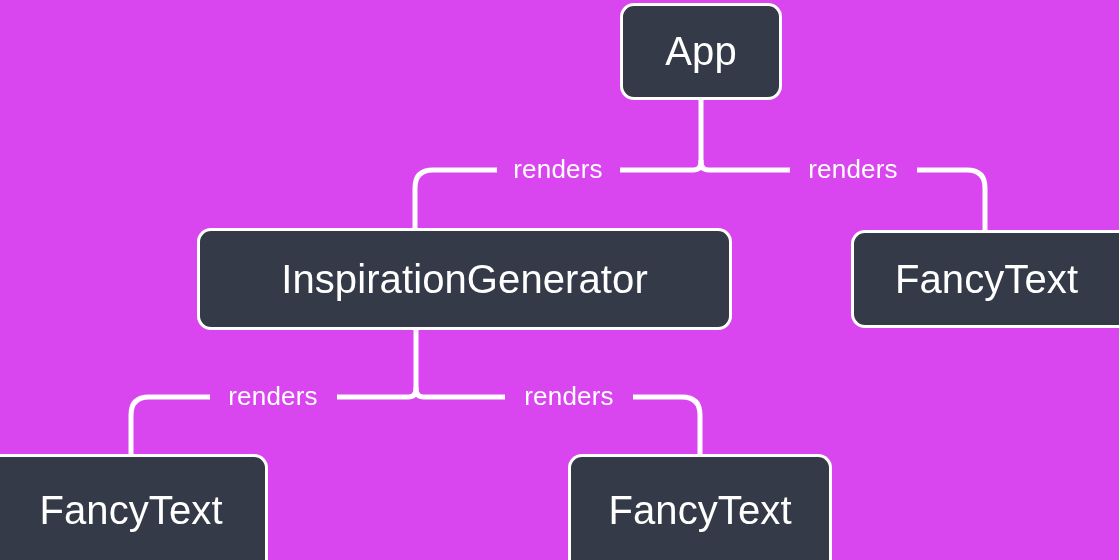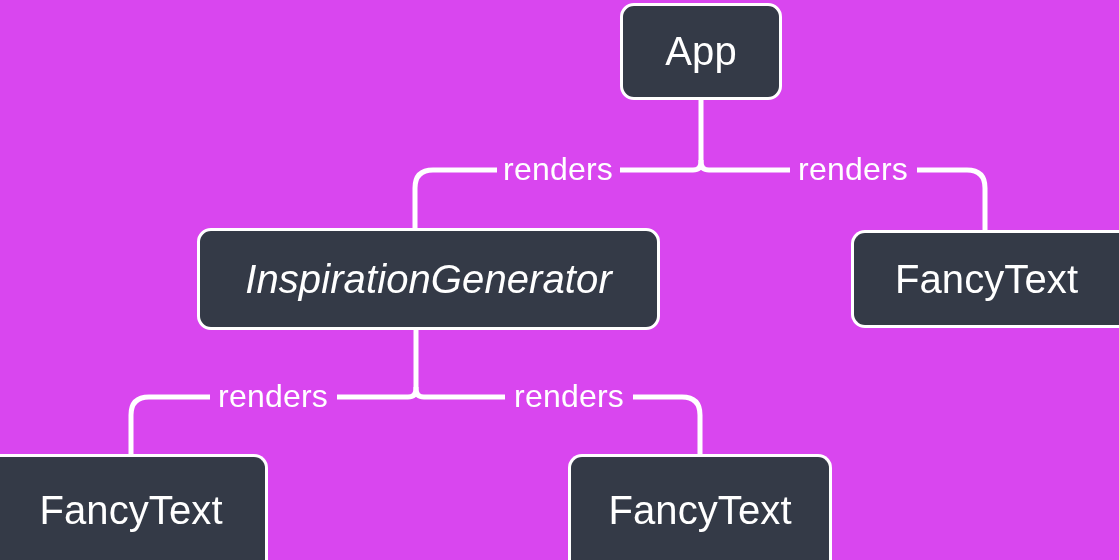--- a/index.html
+++ b/index.html
@@ -51,21 +51,21 @@
     border-bottom-right-radius: 0;
   }
   .node.clip-right {
     border-right: none;
     border-top-right-radius: 0;
     border-bottom-right-radius: 0;
   }
   .edge-label {
     position: absolute;
     color: #ffffff;
-    font-size: 32px;
+    font-size: 26px;
     font-weight: 400;
     letter-spacing: 0.2px;
     white-space: nowrap;
     transform: translate(-50%, -50%);
     line-height: 1;
   }
 </style>
 </head>
 <body>
 
@@ -90,21 +90,21 @@
       <path d="M 390,397 L 337,397 M 210,397 L 149,397 Q 131,397 131,415 L 131,454"></path>
 
       <path d="M 442,397 L 505,397 M 633,397 L 682,397 Q 700,397 700,415 L 700,454"></path>
     </g>
   </svg>
 
   <div class="node" style="left:620px; top:3px; width:162px; height:97px;">
     <span>App</span>
   </div>
 
-  <div class="node" style="left:197px; top:228px; width:463px; height:102px;font-style:italic;">
+  <div class="node" style="left:197px; top:228px; width:535px; height:102px;">
     <span>InspirationGenerator</span>
   </div>
 
   <div class="node clip-right" style="left:851px; top:230px; width:268px; height:98px;">
     <span>FancyText</span>
   </div>
 
   <div class="node clip-left clip-bottom" style="left:-3px; top:454px; width:271px; height:110px;">
     <span>FancyText</span>
   </div>

